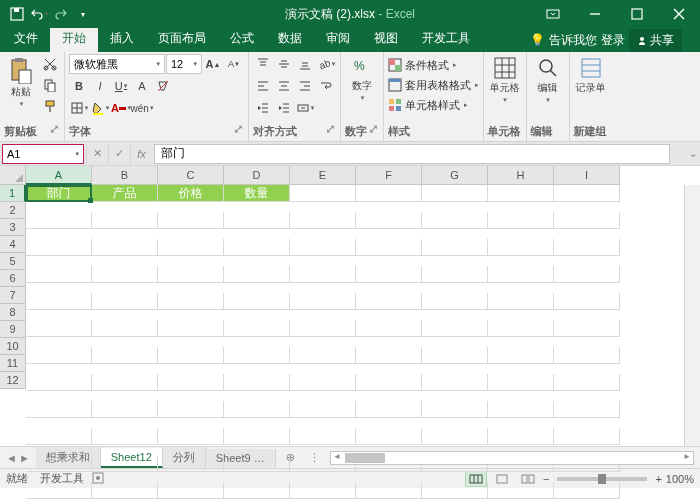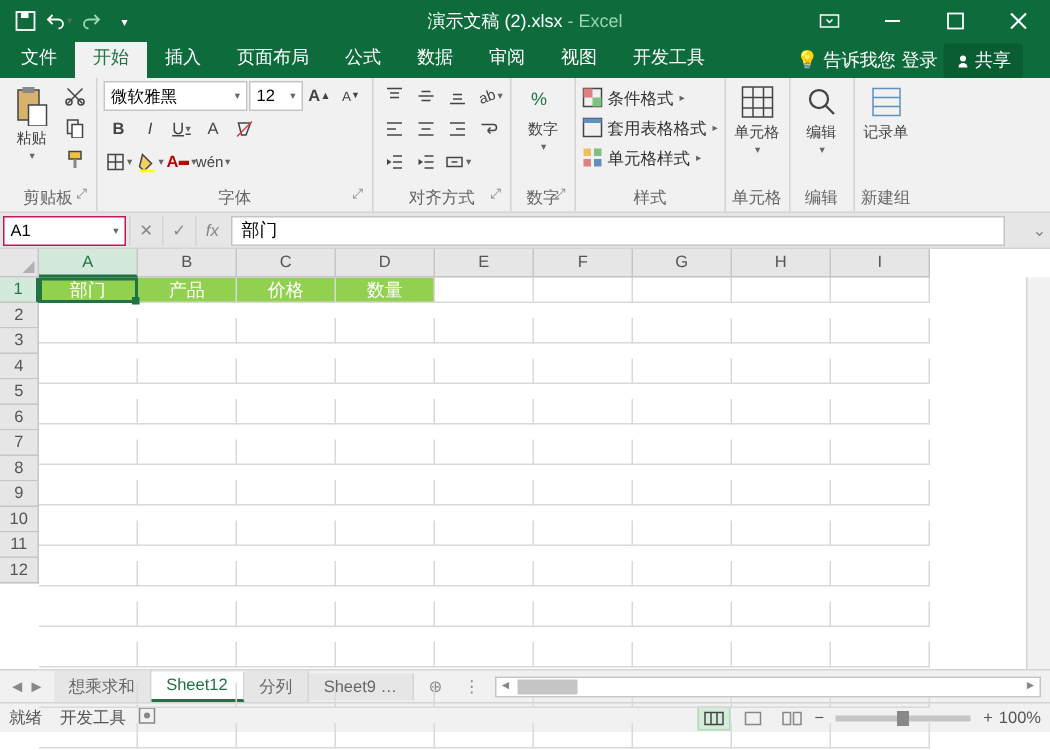--- a/index.html
+++ b/index.html
@@ -13,21 +13,21 @@
 .winbtns .wb { width:42px; height:28px; display:flex; align-items:center; justify-content:center; }
 .ribbon-tabs { height:24px; background:#0e6b3b; display:flex; align-items:flex-end; color:#fff; font-size:12px; padding-left:2px; }
 .rtab { padding:4px 12px 5px; cursor:default; }
 .rtab.file { background:#0e6b3b; }
 .rtab.active { background:#f1f1f1; color:#217346; }
 .rtab-right { margin-left:auto; display:flex; align-items:center; padding-right:18px; gap:4px; }
 .rtab-right .share { background:#0a5c33; padding:3px 8px; border-radius:2px; display:flex; align-items:center; gap:3px; }
 .ribbon { height:90px; background:#f1f1f1; border-bottom:1px solid #d4d4d4; display:flex; }
 .grp { border-right:1px solid #d4d4d4; display:flex; flex-direction:column; padding:2px 4px 0; }
 .grp-body { flex:1; display:flex; align-items:flex-start; gap:2px; }
-.grp-label { text-align:center; font-size:11px; color:#666; padding:2px 0; position:relative; }
+.grp-label { text-align:left; font-size:11px; color:#666; padding:2px 0; position:relative;font-weight:bold; }
 .grp-label .launcher { position:absolute; right:2px; top:2px; font-size:9px; color:#888; }
 .big-btn { width:34px; display:flex; flex-direction:column; align-items:center; gap:1px; padding-top:2px; }
 .big-btn .lbl { font-size:10px; color:#444; }
 .col { display:flex; flex-direction:column; gap:1px; }
 .row { display:flex; align-items:center; gap:1px; }
 .pill { border:1px solid #c5c5c5; background:#fff; height:20px; display:flex; align-items:center; padding:0 4px; font-size:11px; }
 .pill.sz { width:36px; justify-content:space-between; }
 .pill.fnt { width:96px; justify-content:space-between; }
 .ic { width:20px; height:20px; display:flex; align-items:center; justify-content:center; color:#444; }
 .ic svg { display:block; }

